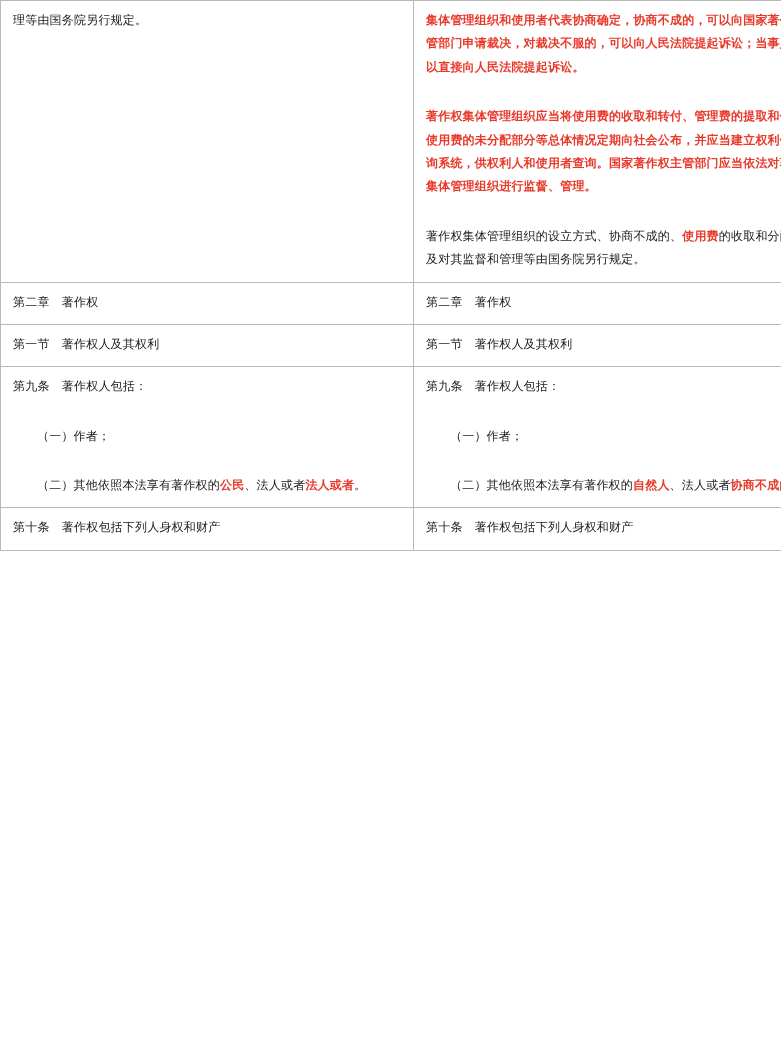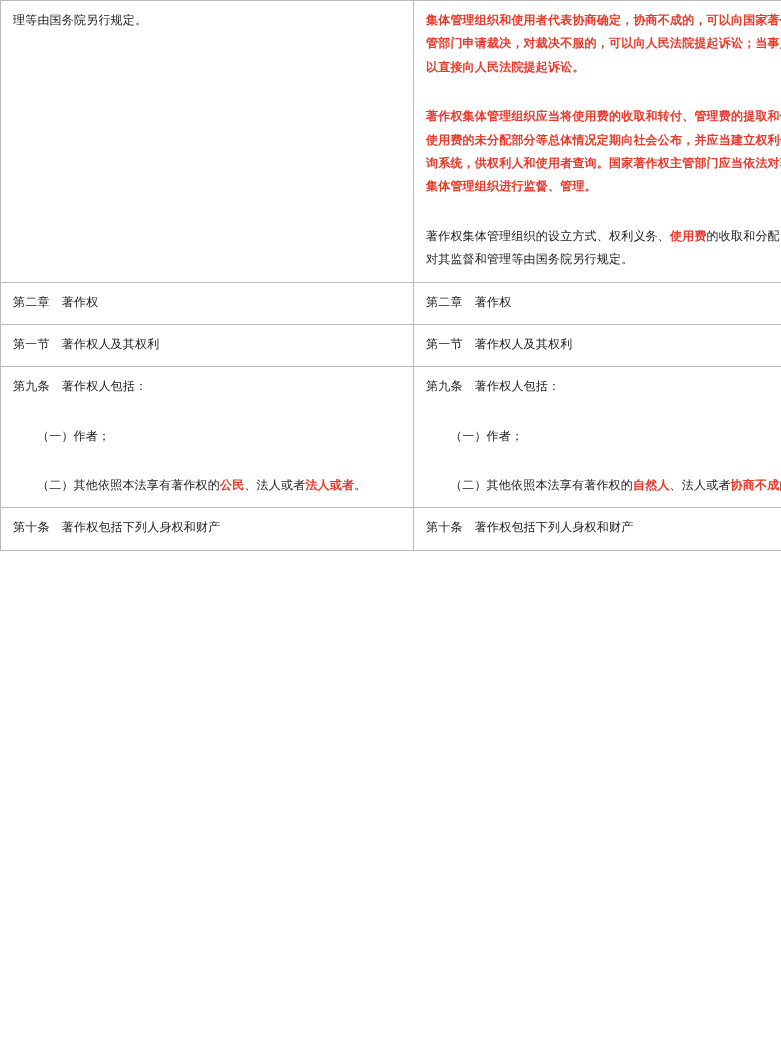--- a/index.html
+++ b/index.html
@@ -66,21 +66,21 @@
 <div class="doc">
   <table class="compare">
     <tbody id="tbody">
         <tr class="cell-top-row">
           <td class="left">
             <p class="para"><span class="blk">理等由国务院另行规定。</span></p>
           </td>
           <td class="right">
             <p class="para"><span class="red">集体管理组织和使用者代表协商确定，协商不成的，可以向国家著作权主管部门申请裁决，对裁决不服的，可以向人民法院提起诉讼；当事人也可以直接向人民法院提起诉讼。</span></p>
             <p class="para"><span class="red">著作权集体管理组织应当将使用费的收取和转付、管理费的提取和使用、使用费的未分配部分等总体情况定期向社会公布，并应当建立权利信息查询系统，供权利人和使用者查询。国家著作权主管部门应当依法对著作权集体管理组织进行监督、管理。</span></p>
-            <p class="para"><span class="blk">著作权集体管理组织的设立方式、权利义务、</span><span class="red">使用费</span><span class="blk">的收取和分配，以及对其监督和管理等由国务院另行规定。</span></p>
+            <p class="para"><span class="blk">著作权集体管理组织的设立方式、协商不成的、</span><span class="red">使用费</span><span class="blk">的收取和分配，以及对其监督和管理等由国务院另行规定。</span></p>
           </td>
         </tr>
         <tr class="row-short">
           <td class="left">
             <p class="para"><span class="blk">第二章　著作权</span></p>
           </td>
           <td class="right">
             <p class="para"><span class="blk">第二章　著作权</span></p>
           </td>
         </tr>

